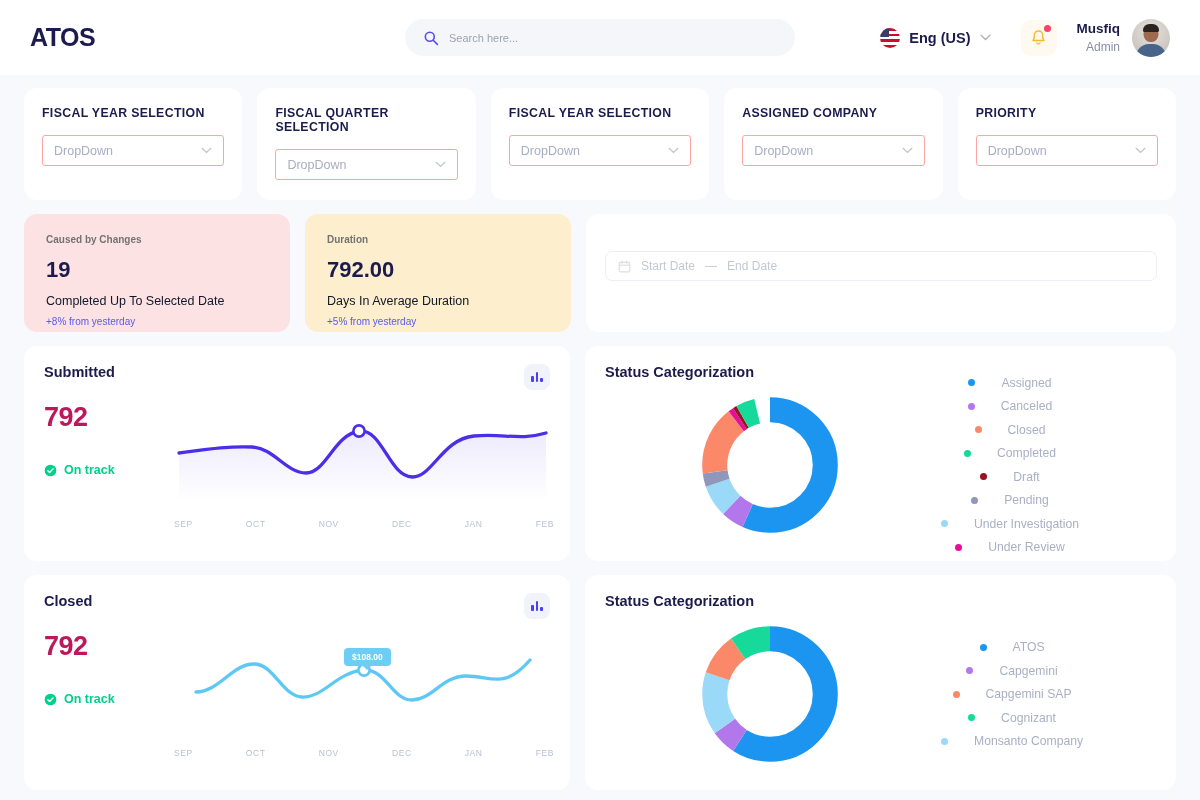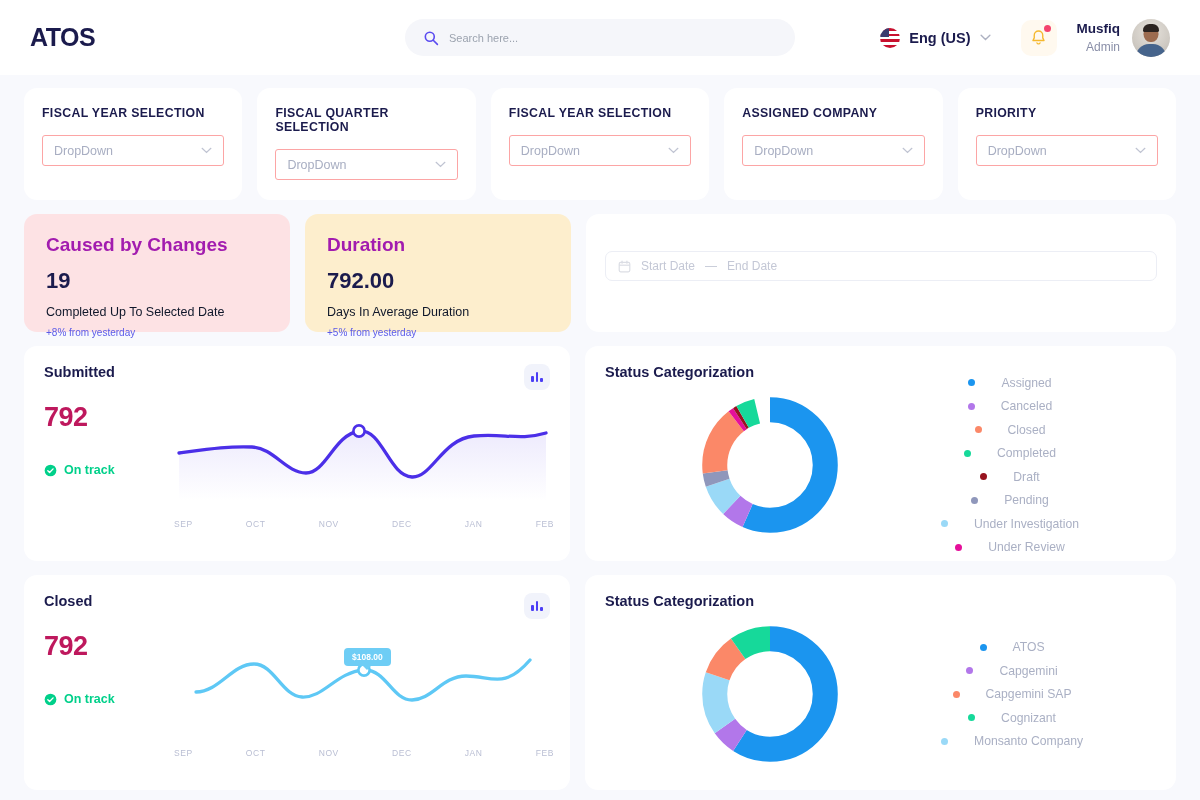--- a/index.html
+++ b/index.html
@@ -109,21 +109,21 @@
     display: flex; align-items: center; justify-content: space-between;
     padding: 0 11px; cursor: pointer; background: #fff;
   }
   .dropdown span { font-size: 12.5px; color: #a8aec2; }
 
   
   .stats-row { display: flex; gap: 15px; margin-top: 14px; }
   .stat-card { border-radius: 13px; padding: 20px 22px 18px 22px; height: 118px; }
   .stat-pink { background: #fde2e4; width: 266px; }
   .stat-cream { background: #fdeecd; width: 266px; }
-  .stat-head { font-size: 19px; font-weight: bold; color: #a21caf; }
+  .stat-head { font-size: 10px; font-weight: bold; color: #737373; }
   .stat-value { font-size: 22px; font-weight: bold; color: #1b1b4d; margin-top: 12px; }
   .stat-sub { font-size: 12.5px; color: #0f172a; margin-top: 11px; }
   .stat-delta { font-size: 10px; color: #5a5ae8; margin-top: 8px; }
 
   .date-card {
     flex: 1; background: #ffffff; border-radius: 13px;
     padding: 20px 19px; height: 118px;
   }
   .date-title { font-size: 14.5px; font-weight: bold; color: #1b1b4d; }
   .date-input {

